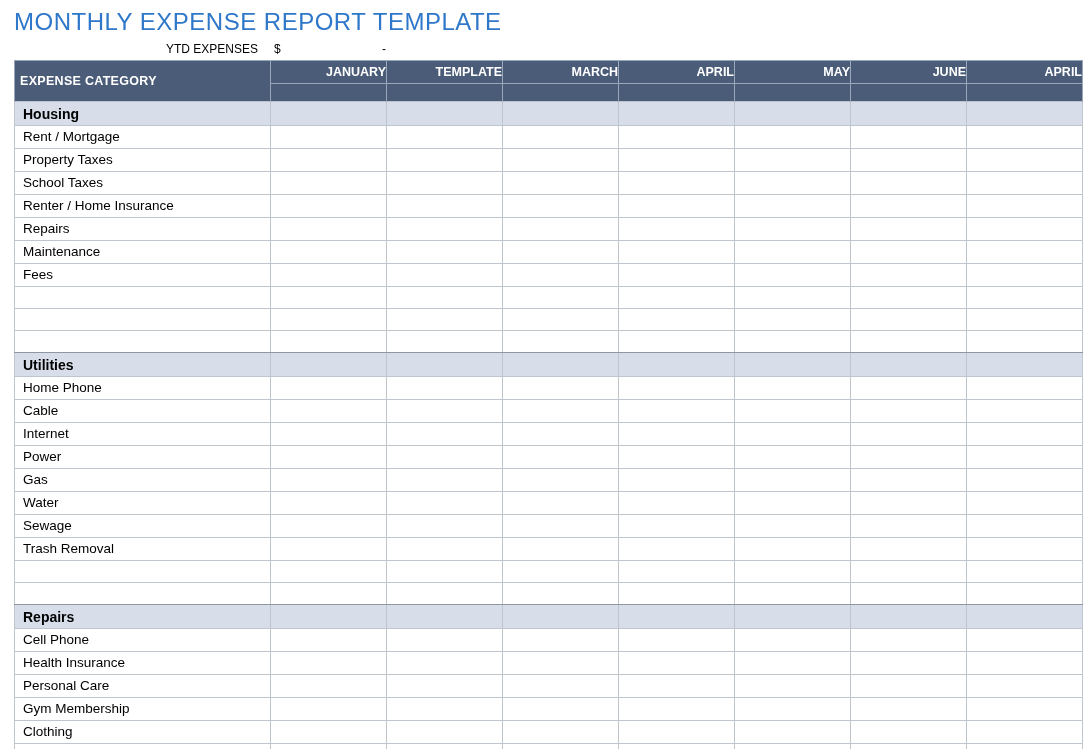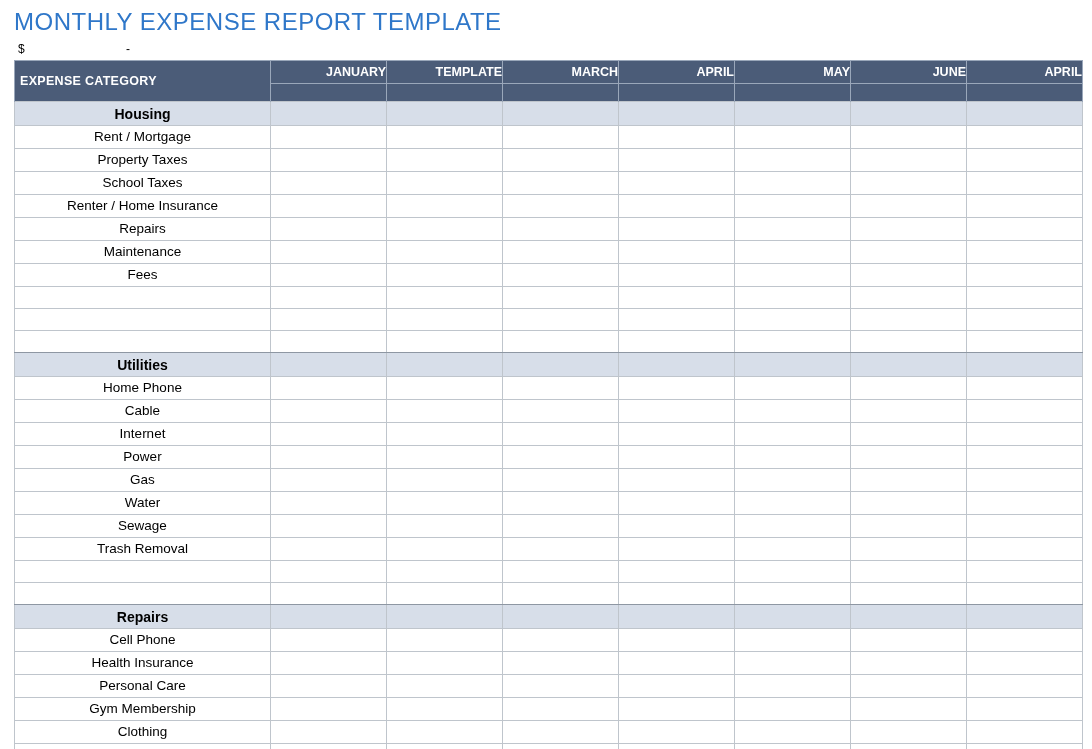--- a/index.html
+++ b/index.html
@@ -68,41 +68,42 @@
   .hdr-sub td {
     height: 18px;
   }
   td.cell, td.label-cell {
     border: 1px solid #bfc5cc;
     height: 22px;
     font-size: 13.5px;
     padding: 0 8px;
     line-height: 22px;
   }
-  td.label-cell { text-align:center; }
+  td.label-cell { text-align:left; }
   td.cell { text-align:left; }
   tr.group td {
     background: #d7dee9;
     font-weight: 700;
     border: 1px solid #bfc5cc;
     height: 24px;
     padding: 0 8px;
     font-size: 14px;
   }
   tr.blank td { background:#ffffff; }
   
   tr.pre-group td { border-bottom: 1.5px solid #8e97a3; }
 </style>
 </head>
 <body>
 
 <div class="page">
   <div class="title">MONTHLY EXPENSE REPORT TEMPLATE</div>
 
   <div class="ytd-row">
+    <div class="ytd-label">YTD EXPENSES</div>
     <div class="ytd-value">
       <span>$</span>
       <span class="dash">-</span>
     </div>
   </div>
 
   <table>
     <colgroup>
       <col class="cat-col">
       <col class="month-col">

